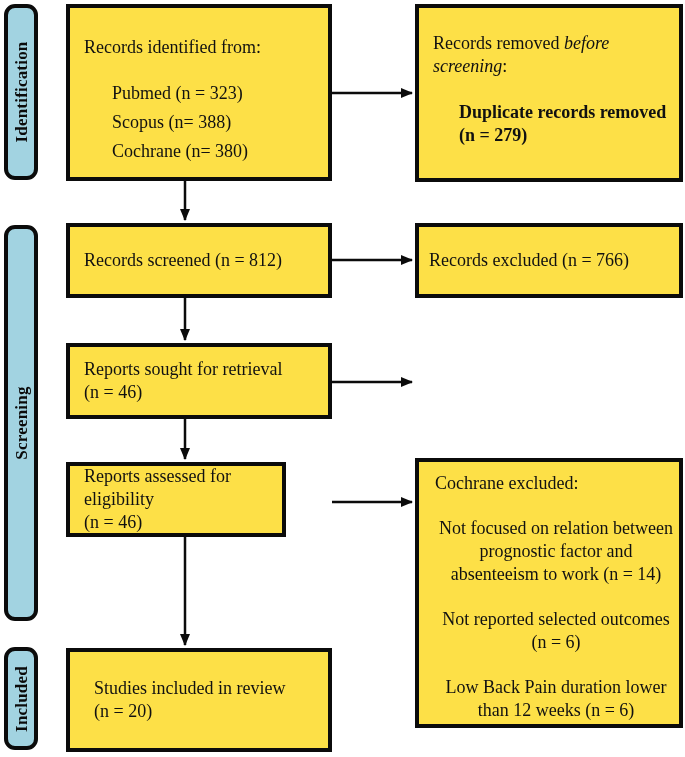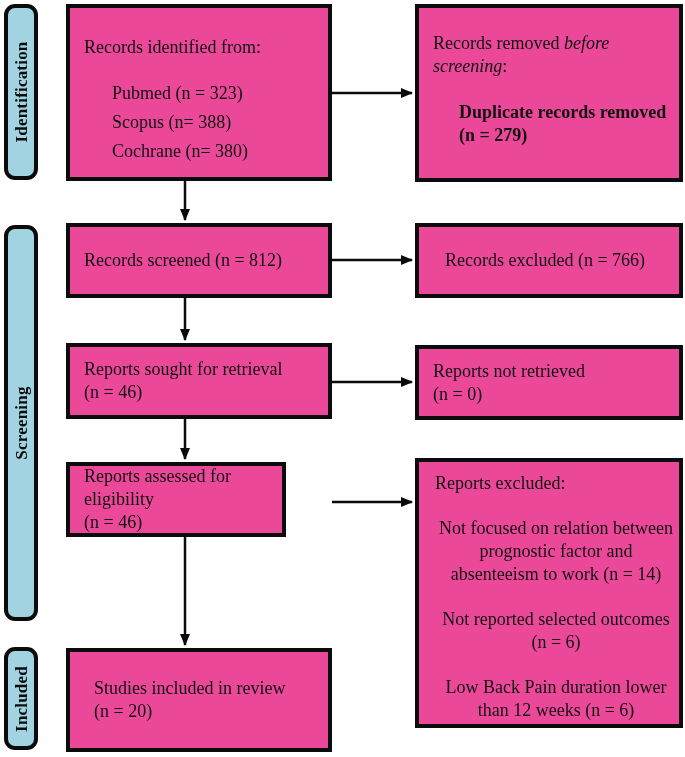--- a/index.html
+++ b/index.html
@@ -40,41 +40,41 @@
     white-space: nowrap;
     font-weight: bold;
     font-size: 17px;
     letter-spacing: 0.2px;
     color: #0b0b0b;
   }
 
   
   .box {
     position: absolute;
-    background: #ec4899;
+    background: #fde047;
     border: 4px solid #0b0b0b;
     box-sizing: border-box;
   }
   .center-v {
     display: flex;
     flex-direction: column;
     justify-content: center;
   }
   .pre { white-space: pre-line; }
 
   
   .box-identified { left: 66px; top: 4px;   width: 266px; height: 177px; padding: 28px 8px 0 14px; }
   .box-screened   { left: 66px; top: 223px; width: 266px; height: 75px;  padding-left: 14px; }
   .box-sought     { left: 66px; top: 343px; width: 266px; height: 76px;  padding-left: 14px; }
   .box-assessed   { left: 66px; top: 462px; width: 220px; height: 75px;  padding-left: 14px; }
   .box-included   { left: 66px; top: 648px; width: 266px; height: 104px; padding-left: 24px; }
 
   
   .box-removed       { left: 415px; top: 4px;   width: 268px; height: 178px; padding: 24px 6px 0 14px; }
-  .box-excluded      { left: 415px; top: 223px; width: 268px; height: 75px;  padding-left: 26px; }
+  .box-excluded      { left: 415px; top: 223px; width: 268px; height: 75px;  padding-left: 10px; }
   .box-not-retrieved { left: 415px; top: 345px; width: 268px; height: 75px;  padding-left: 14px; }
   .box-rep-excluded  { left: 415px; top: 458px; width: 268px; height: 270px; padding: 10px 2px 0 16px; }
 
   .src-list { margin: 23px 0 0 22px; }
   .src-list div { margin: 6px; }
   .detail-indent { margin: 23px 0 0 26px; font-weight: bold; }
   .reason { margin: 0 0 22px 0; text-align: center; }
   .box-title { margin: 0 0 22px 0; }
   .it { font-style: italic; }
 
@@ -135,27 +135,23 @@
 
   <div class="box box-removed">
     <div><span>Records removed </span><span class="it">before screening</span><span>:</span></div>
     <div class="detail-indent">Duplicate records removed (n = 279)</div>
   </div>
 
   <div class="box box-excluded center-v">
     <div>Records excluded (n = 766)</div>
   </div>
 
-  <div class="box box-not-retrieved center-v">
-    <div class="pre">Reports not retrieved
-(n = 0)</div>
-  </div>
 
   <div class="box box-rep-excluded">
-    <div class="box-title">Reports excluded:</div>
+    <div class="box-title">Cochrane excluded:</div>
     <div class="reason">Not focused on relation between prognostic factor and absenteeism to work (n = 14)</div>
     <div class="reason">Not reported selected outcomes (n = 6)</div>
     <div class="reason">Low Back Pain duration lower than 12 weeks (n = 6)</div>
   </div>
 
   <svg class="arrows" width="685" height="757">
     <defs>
       <marker id="ah" markerWidth="12" markerHeight="10" refX="11" refY="5" orient="auto" markerUnits="userSpaceOnUse">
         <path d="M0,0 L12,5 L0,10 z" fill="#0b0b0b"></path>
       </marker>

